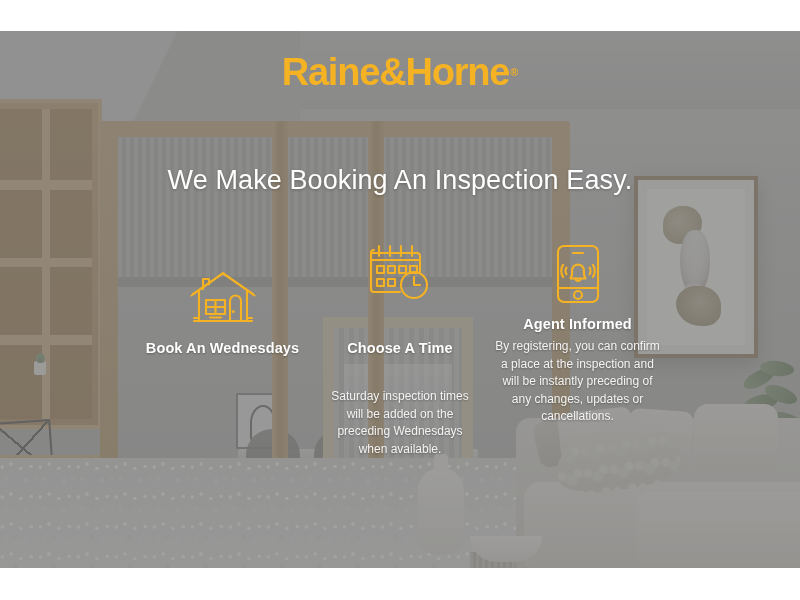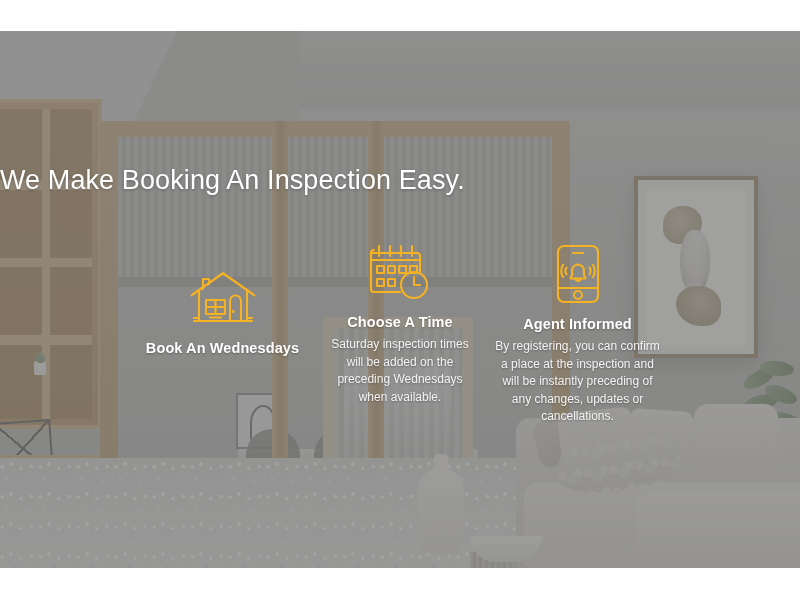--- a/index.html
+++ b/index.html
@@ -314,20 +314,21 @@
   }
   .logo .reg {
     font-size:11px;
     vertical-align:9px;
     letter-spacing:0;
     margin-left:1px;
   }
 
   .headline {
     position:absolute; left:0; top:135px; width:800px;
+    text-align:center;
     color:#ffffff;
     font-size:27px;
     font-weight:normal;
     letter-spacing:.1px;
     line-height:1.1;
     text-shadow:0 1px 3px rgba(0,0,0,.25);
   }
 
   .cols {
     position:absolute; left:140px; top:205px;
@@ -357,21 +358,21 @@
     text-shadow:0 1px 2px rgba(0,0,0,.3);
   }
   .col-body {
     color:#f4f4f4;
     font-size:12px;
     line-height:1.46;
     text-shadow:0 1px 2px rgba(0,0,0,.3);
   }
   
   .col.c-book   { margin-top:26px; }
-  .col.c-time   { margin-top:0px; width:150px; }
+  .col.c-time   { margin-top:0px; width:150px;gap:26px; }
   .col.c-inform { margin-top:2px; }
 </style>
 </head>
 <body>
 
 <div id="stage">
 
   <div class="hero">
 
     <div class="photo">
@@ -431,20 +432,23 @@
       <div class="throw"></div>
       <div class="ottoman"></div>
       <div class="vase"></div>
       <div class="bowl"></div>
     </div>
 
     <div class="tint"></div>
 
     <div class="content">
 
+      <div class="logo">
+        <span>Raine&amp;Horne</span><span class="reg">®</span>
+      </div>
 
       <div class="headline">We Make Booking An Inspection Easy.</div>
 
       <div class="cols">
 
         <div class="col c-book">
           <div class="col-icon">
             <svg width="66" height="56" viewBox="0 0 66 56" fill="none" stroke="#f5b223" stroke-width="2.1" stroke-linejoin="round" stroke-linecap="round">
               <path d="M3 24 L33 3 L63 24"></path>
               <path d="M9 21 V51 H57 V21"></path>

